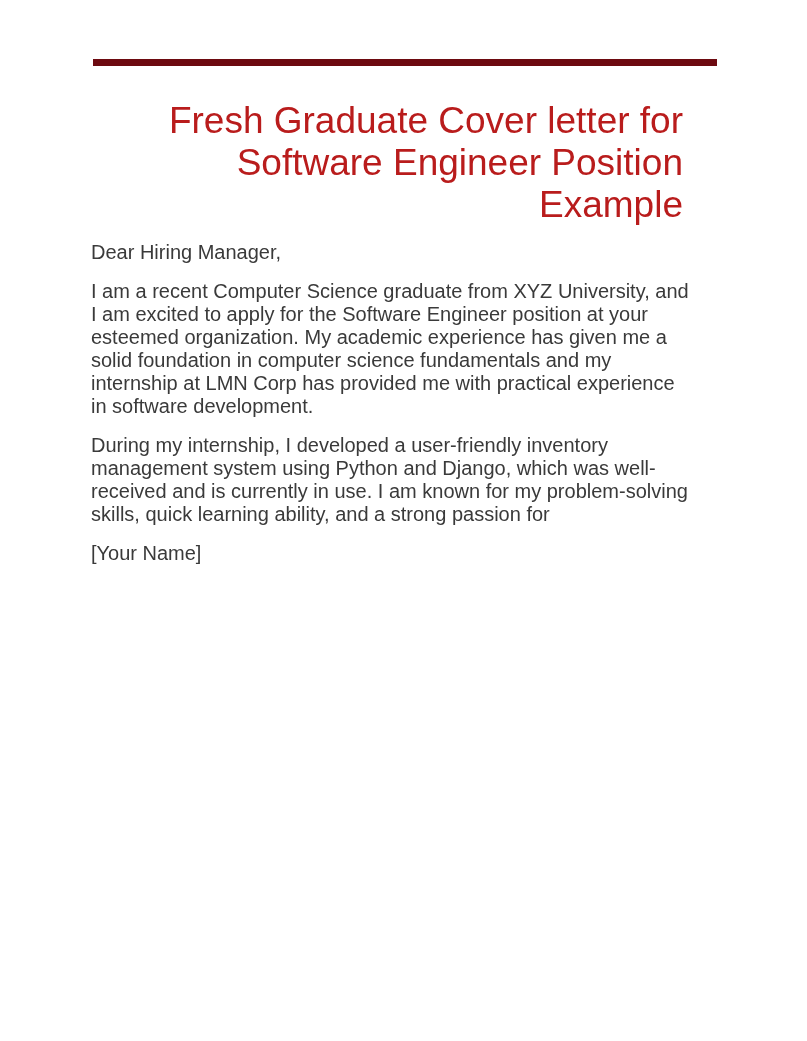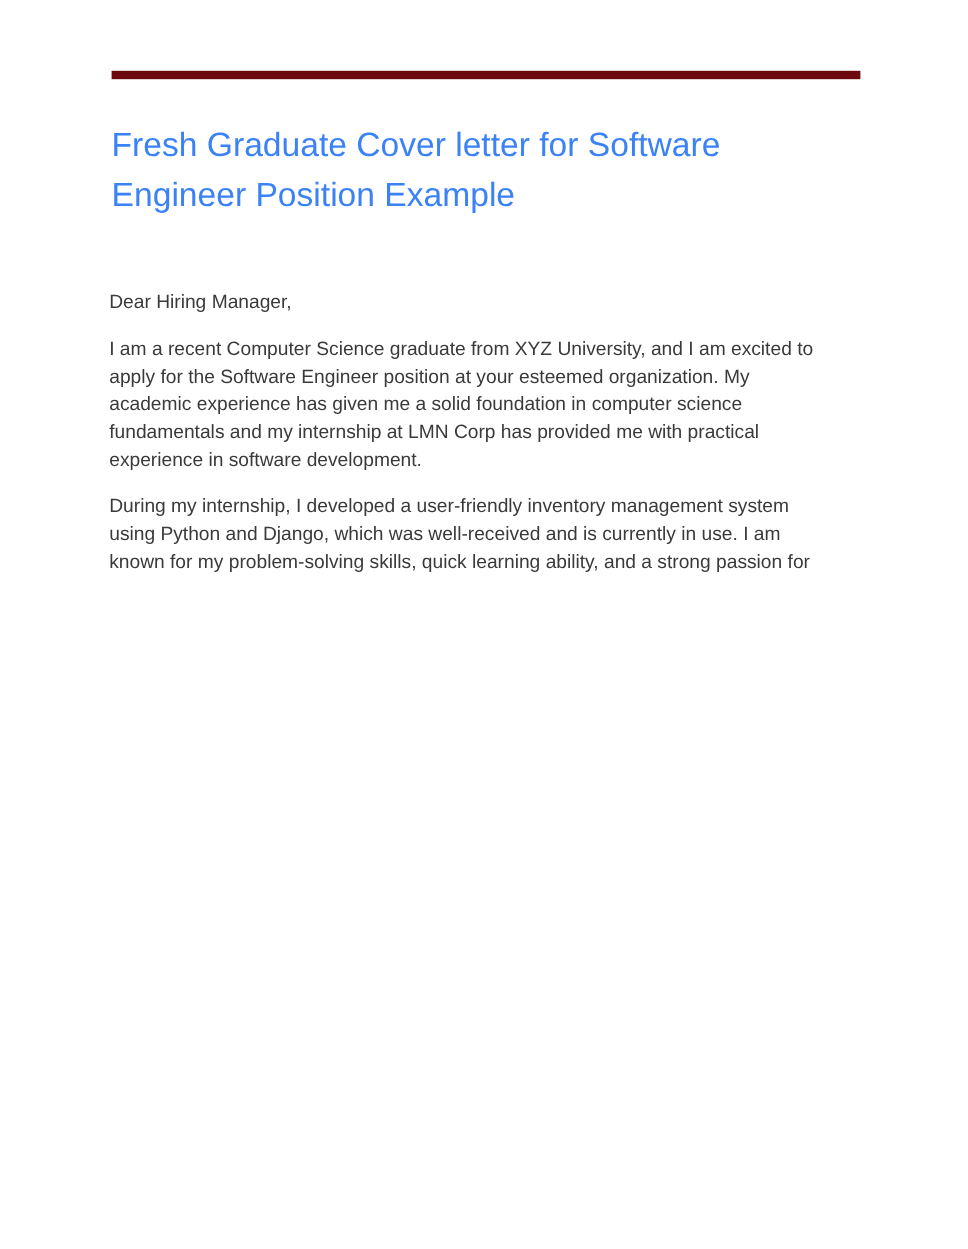--- a/index.html
+++ b/index.html
@@ -1,28 +1,29 @@
 <!DOCTYPE html>
 <html><head>
 <meta charset="utf-8">
 <style>
   html, body { margin: 0; padding: 0; background: #ffffff; }
   body { width: 807px; height: 1041px; position: relative; overflow: hidden;
          font-family: "Liberation Sans", sans-serif; color: #3a3a3a; }
   .top-rule { position: absolute; left: 93px; top: 59px; width: 624px; height: 7px; background: #6d0a10; }
-  .title { position: absolute; left: 93px; top: 100px; width: 590px; text-align: left;
-           font-size: 28px; line-height: 42px; color: #3b82f6; margin: 0; font-weight: normal; }
-  .body { position: absolute; left: 91px; top: 241px; width: 600px; font-size: 16px; line-height: 23px; color: #3a3a3a; }
+  .title { position: absolute; left: 93px; top: 100px; width: 590px; text-align: right;
+           font-size: 37px; line-height: 42px; color: #b91c1c; margin: 0; font-weight: normal; }
+  .body { position: absolute; left: 91px; top: 241px; width: 600px; font-size: 20px; line-height: 23px; color: #3a3a3a; }
   .body p { margin: 0 0 16px 0; }
   .clip { height: 19px; overflow: hidden; display: block; }
 </style>
 </head>
 <body>
 
 <div class="top-rule"></div>
 
 <h1 class="title">Fresh Graduate Cover letter for Software Engineer Position Example</h1>
 
 <div class="body">
   <p>Dear Hiring Manager,</p>
   <p>I am a recent Computer Science graduate from XYZ University, and I am excited to apply for the Software Engineer position at your esteemed organization. My academic experience has given me a solid foundation in computer science fundamentals and my internship at LMN Corp has provided me with practical experience in software development.</p>
   <p><span>During my internship, I developed a user-friendly inventory management system using Python and Django, which was well-received and is currently in use. I am known for my problem-solving skills, quick learning ability, and a strong passion for</span></p>
+  <p>[Your Name]</p>
 </div>
 
 </body></html>

